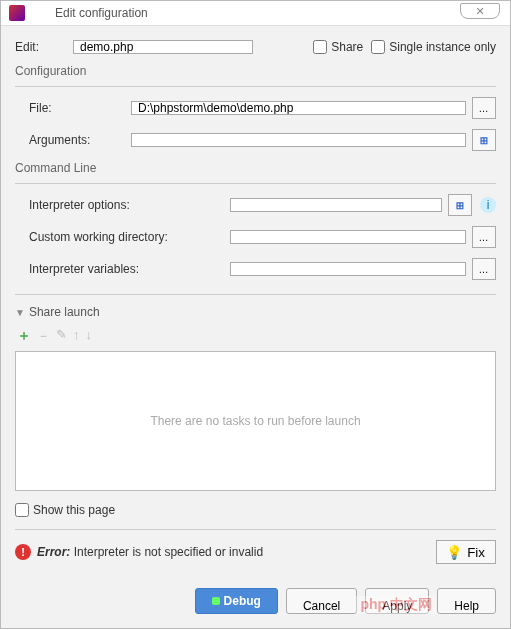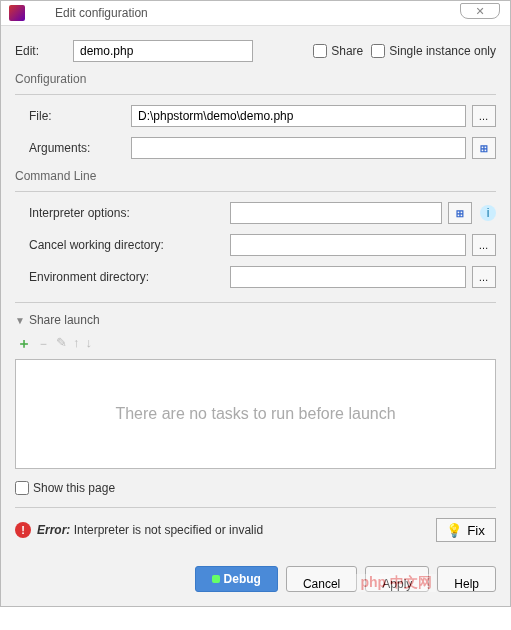--- a/index.html
+++ b/index.html
@@ -5,41 +5,41 @@
     * { box-sizing: border-box; margin: 0; padding: 0; }
     body { font-family: -apple-system, BlinkMacSystemFont, "Segoe UI", Arial, sans-serif; font-size: 12px; color: #333; background: #fff; width: 511px; }
     .window { border: 1px solid #bbb; background: #f0f0f0; }
     .title-bar { display: flex; align-items: center; padding: 4px 8px; background: #fff; border-bottom: 1px solid #ddd; position: relative; }
     .app-icon { width: 16px; height: 16px; background: linear-gradient(135deg, #c33 0%, #60a 100%); border-radius: 2px; margin-right: 6px; }
     .title-text { color: #555; font-size: 12px; margin-left: 24px; }
     .close-btn { position: absolute; right: 10px; top: 2px; width: 40px; height: 16px; border: 1px solid #aaa; border-radius: 2px 2px 8px 8px; background: #fff; display: flex; align-items: center; justify-content: center; font-size: 11px; color: #888; }
     .body { padding: 14px; background: #f2f2f2; }
     .row { display: flex; align-items: center; margin-bottom: 10px; gap: 8px; }
     .label { min-width: 50px; }
-    input[type="text"] { border: 1px solid #aaa; background: #fff; height: 22px; padding: 2px 6px; font-size: 12px; font-family: inherit; }
+    input[type="text"] { border: 1px solid #aaa; background: #fff; height: 14px; padding: 2px 6px; font-size: 12px; font-family: inherit; }
     .name-input { width: 180px; }
     .flex-spacer { flex: 1; }
     .checkbox-wrap { display: flex; align-items: center; gap: 4px; }
     input[type="checkbox"] { width: 14px; height: 14px; }
     .section-label { color: #666; margin: 10px 0 8px 0; font-size: 12px; }
     .separator { height: 1px; background: #ccc; margin: 4px 0 10px 0; }
     .form-row { display: flex; align-items: center; margin-bottom: 10px; padding-left: 14px; gap: 6px; }
     .form-label { width: 96px; }
     .form-label-wide { width: 195px; }
     .form-input { flex: 1; }
     .icon-btn { width: 24px; height: 22px; border: 1px solid #aaa; background: #f8f8f8; display: flex; align-items: center; justify-content: center; font-size: 10px; cursor: pointer; }
     .browse-btn { letter-spacing: 1px; }
     .blue-icon { color: #36c; font-weight: bold; }
     .info-icon { color: #17a; background: #cef; border-radius: 50%; width: 16px; height: 16px; display: flex; align-items: center; justify-content: center; margin-left: 2px; }
     .collapse-toggle { display: flex; align-items: center; gap: 4px; color: #555; margin-bottom: 8px; cursor: pointer; }
     .collapse-arrow { color: #888; font-size: 10px; }
     .toolbar { display: flex; gap: 6px; margin-bottom: 6px; padding-left: 2px; }
     .add-icon { color: #4a4; font-weight: bold; font-size: 14px; }
     .toolbar .disabled { color: #bbb; font-size: 13px; }
-    .tasks-box { border: 1px solid #bbb; background: #fff; height: 110px; display: flex; align-items: center; justify-content: center; color: #aaa; font-size: 16px; }
+    .tasks-box { border: 1px solid #bbb; background: #fff; height: 140px; display: flex; align-items: center; justify-content: center; color: #aaa; font-size: 12px; }
     .error-row { display: flex; align-items: center; gap: 6px; margin-top: 8px; }
     .error-icon { width: 16px; height: 16px; border-radius: 50%; background: #d33; color: #fff; display: flex; align-items: center; justify-content: center; font-size: 11px; font-weight: bold; }
     .error-text strong { font-weight: bold; font-style: italic; }
     .fix-btn { margin-left: auto; height: 24px; padding: 0 10px; border: 1px solid #aaa; background: #f8f8f8; display: flex; align-items: center; gap: 4px; cursor: pointer; }
     .bulb { color: #eb4; }
     .bottom-btns { display: flex; justify-content: flex-end; gap: 8px; margin-top: 14px; padding-top: 10px; align-items: center; position: relative; }
     .btn { height: 26px; padding: 10px 16px; border: 1px solid #aaa; background: #f8f8f8; font-size: 12px; cursor: pointer; border-radius: 3px; }
     .btn.primary { background: #4a8ad8; border-color: #3a7ac8; color: #fff; font-weight: bold; display: flex; align-items: center; gap: 4px; }
     .btn.primary::before { content: ""; display: inline-block; width: 8px; height: 8px; background: #6f6; border-radius: 2px; }
     .btn.disabled { color: #000000; }
@@ -93,27 +93,27 @@
     <div class="form-row">
       <span class="form-label-wide">Interpreter options:</span>
       <input type="text" class="form-input" value="" style="">
       <button class="icon-btn">
           <span class="blue-icon">⊞</span>
         </button>
       <div class="info-icon">i</div>
     </div>
 
     <div class="form-row">
-      <span class="form-label-wide">Cancel working directory:</span>
+      <span class="form-label-wide">Custom working directory:</span>
       <input type="text" class="form-input" value="" style="">
       <button class="icon-btn browse-btn">…</button>
     </div>
 
     <div class="form-row">
-      <span class="form-label-wide">Environment directory:</span>
+      <span class="form-label-wide">Interpreter variables:</span>
       <input type="text" class="form-input" value="" style="">
       <button class="icon-btn browse-btn">…</button>
     </div>
 
     <div class="separator" style="margin-top:14px"></div>
 
     <div class="collapse-toggle">
       <span class="collapse-arrow">▼</span>
       <span>Share launch</span>
     </div>

